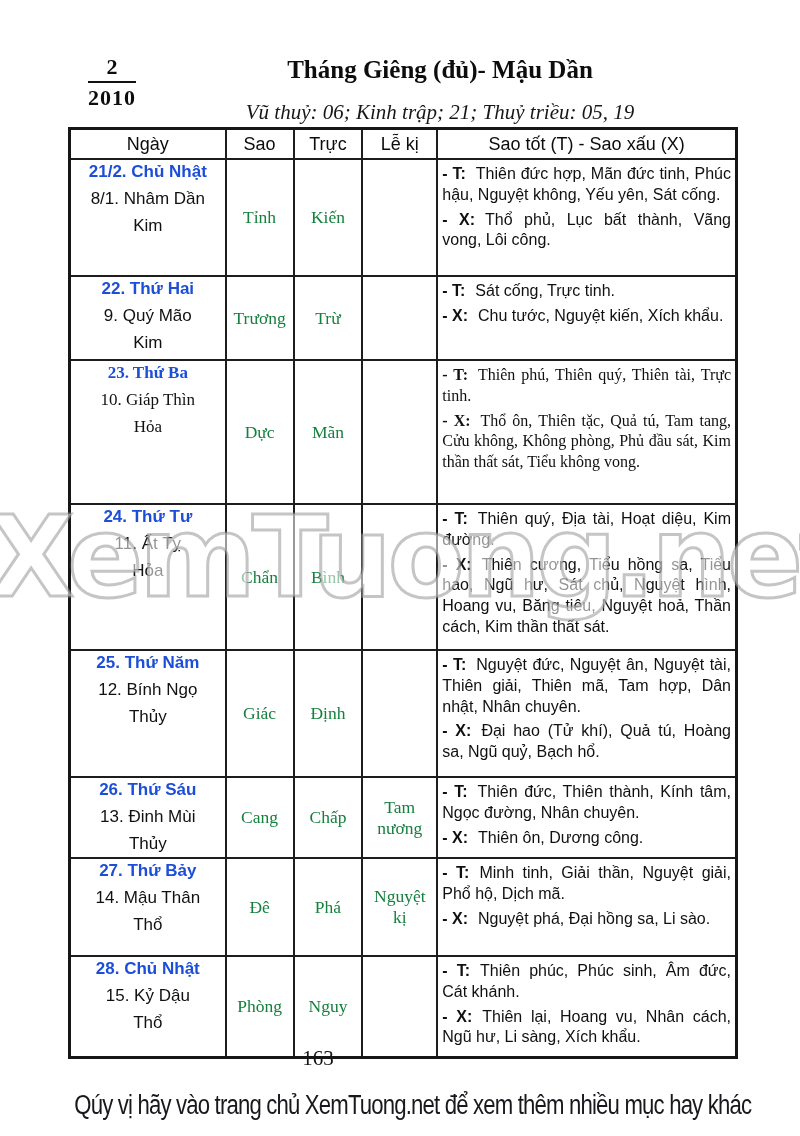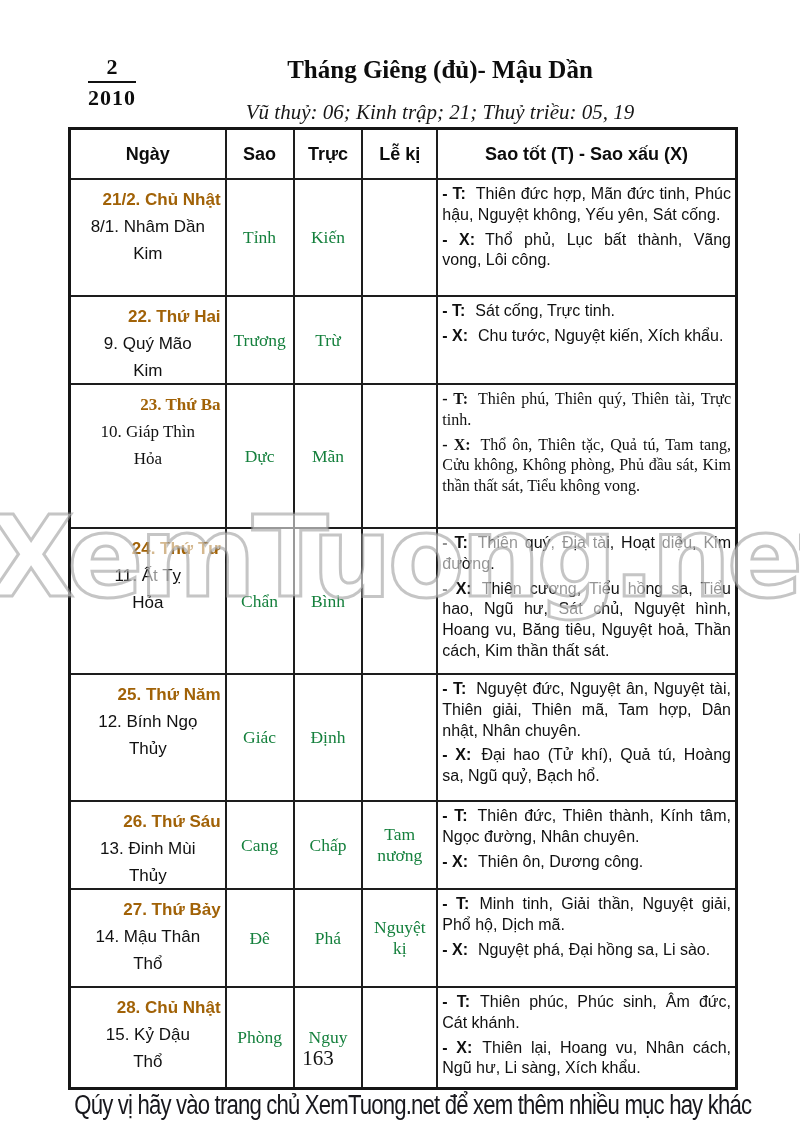--- a/index.html
+++ b/index.html
@@ -43,31 +43,31 @@
     position:absolute;top:127px;left:68px;
     width:670px;border-collapse:collapse;
     border:3px solid #161616;
     background:transparent;
   }
   table.calendar th, table.calendar td{
     border:2px solid #1d1d1d;
     padding:2px 4px;
   }
   table.calendar th{
-    font-size:18px;font-weight:bold;
+    font-size:18px;font-weight:normal;
     height:28px;color:#0c0c0c;
-    padding:10px 2px;
+    padding:0 2px;
   }
   col.c-day{width:157px;}
   col.c-sao{width:68px;}
   col.c-truc{width:69px;}
   col.c-leki{width:75px;}
   col.c-stars{width:301px;}
   td.day-cell{vertical-align:top;padding:6px 4px 2px 8px;}
-  .day-l1{font-weight:bold;font-size:17px;text-align:right;margin-bottom:7px;color:#a16207;margin-top:8px;}
+  .day-l1{font-weight:bold;font-size:17px;text-align:center;margin-bottom:7px;color:#1d4ed8;}
   .day-l2{font-size:17px;text-align:center;margin-bottom:7px;}
   .day-l3{font-size:17px;text-align:center;}
   td.sao-cell, td.truc-cell, td.leki-cell{
     text-align:center;vertical-align:middle;
     font-family:"Liberation Serif",serif;
     font-size:17.5px;color:#15803d;
   }
   td.stars-cell{vertical-align:top;padding:4px 7px 4px 7px;}
   .entry{
     margin:2px 0 4px 0;

